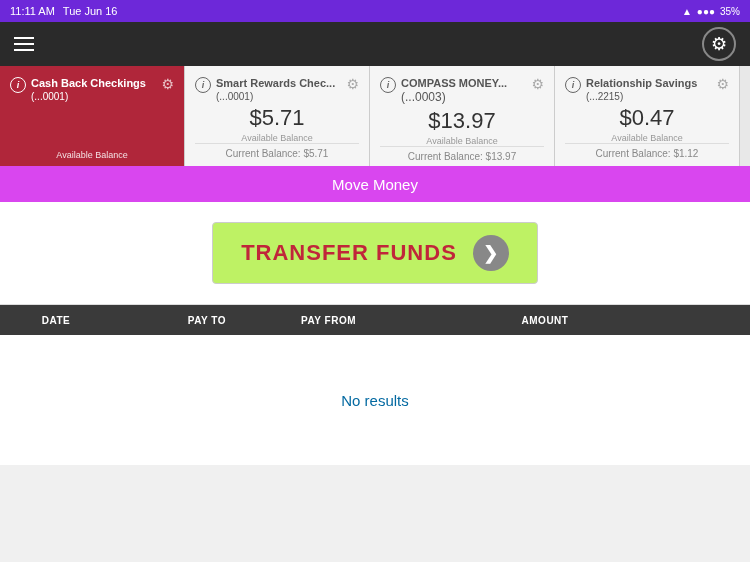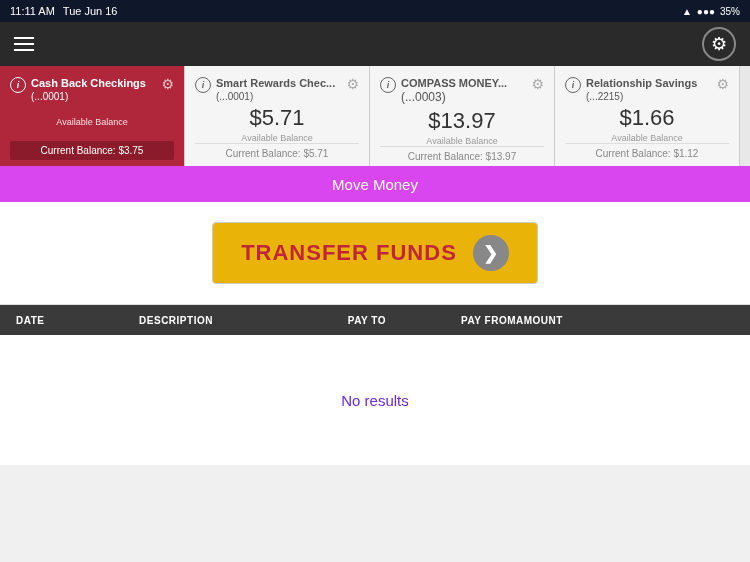--- a/index.html
+++ b/index.html
@@ -1,20 +1,20 @@
 <!DOCTYPE html>
 <html><head>
   <meta charset="utf-8">
   <style>
     * { margin: 0; padding: 0; box-sizing: border-box; }
     body { width: 750px; height: 562px; background: #f0f0f0; font-family: -apple-system, 'Helvetica Neue', Arial, sans-serif; overflow: hidden; }
 
     
     #status-bar {
-      background: #0f172a;
+      background: #6d28d9;
       height: 22px;
       display: flex;
       align-items: center;
       justify-content: space-between;
       padding: 0 10px;
       color: white;
       font-size: 11px;
     }
     #status-left { display: flex; gap: 8px; align-items: center; }
     #status-right { display: flex; gap: 5px; align-items: center; font-size: 10px; }
@@ -131,21 +131,21 @@
       border-bottom: 1px solid #ddd;
     }
     .transfer-btn {
       display: flex;
       align-items: center;
       gap: 16px;
       border: 1.5px solid #ccc;
       border-radius: 4px;
       padding: 12px 28px 12px 28px;
       cursor: pointer;
-      background: #eab308;
+      background: #bef264;
       min-width: 290px;
       justify-content: space-between;
     }
     .transfer-label {
       color: #c0263a;
       font-size: 22px;
       font-weight: 600;
       letter-spacing: 1px;
     }
     .transfer-arrow {
@@ -158,36 +158,36 @@
 
     
     #table-header {
       background: #3a3a3a;
       height: 30px;
       display: flex; align-items: center;
       padding: 0 16px;
     }
     .th-cell {
       color: white; font-size: 10px; font-weight: 600;
-      letter-spacing: 0.5px; text-transform: uppercase;
+      letter-spacing: 0.5px; text-transform: uppercase; text-align: center;
     }
     .th-date { flex: 0 0 80px; }
     .th-desc { flex: 0 0 160px; text-align: center; }
     .th-payto { flex: 0 0 130px; text-align: right; }
     .th-payfrom { flex: 0 0 130px; text-align: right; }
     .th-amount { flex: 1; }
 
     
     #table-body {
       background: white;
       flex: 1;
       display: flex; align-items: center; justify-content: center;
       min-height: 130px;
     }
-    .no-results { color: #6d28d9; font-size: 15px; }
+    .no-results { color: #0369a1; font-size: 15px; }
   </style>
 </head>
 <body>
 
 <div id="status-bar">
   <div id="status-left">
     <span>11:11 AM</span>
     <span>Tue Jun 16</span>
   </div>
   <div id="status-right">
@@ -214,21 +214,20 @@
         <div class="card-info-row">
           <div class="info-icon">i</div>
           <div>
             <div class="card-name">Cash Back Checkings</div>
             <div class="card-name" style="font-size:10px;font-weight:400">(...0001)</div>
           </div>
         </div>
         <span class="gear-small">⚙</span>
       </div>
       <div class="available-label">Available Balance</div>
-      <div class="card-footer">Current Balance: $3.75</div>
     </div>
     <div class="account-card">
       <div class="card-header">
         <div class="card-info-row">
           <div class="info-icon">i</div>
           <div>
             <div class="card-name">Smart Rewards Chec...</div>
             <div class="card-name" style="font-size:10px;font-weight:400">(...0001)</div>
           </div>
         </div>
@@ -257,42 +256,41 @@
       <div class="card-header">
         <div class="card-info-row">
           <div class="info-icon">i</div>
           <div>
             <div class="card-name">Relationship Savings</div>
             <div class="card-name" style="font-size:10px;font-weight:400">(...2215)</div>
           </div>
         </div>
         <span class="gear-small">⚙</span>
       </div>
-      <div class="card-balance">$1.66</div>
+      <div class="card-balance">$0.47</div>
       <div class="available-label">Available Balance</div>
       <div class="card-footer">Current Balance: $1.12</div>
     </div>
   </div>
 
 <div id="move-money-header">
   <span>Move Money</span>
 </div>
 
 <div id="transfer-section">
   <div class="transfer-btn">
     <span class="transfer-label">TRANSFER FUNDS</span>
     <div class="transfer-arrow">
       <span>❯</span>
     </div>
   </div>
 </div>
 
 <div id="table-header">
   <span class="th-cell th-date">DATE</span>
-  <span class="th-cell th-desc">DESCRIPTION</span>
   <span class="th-cell th-payto">PAY TO</span>
   <span class="th-cell th-payfrom">PAY FROM</span>
   <span class="th-cell th-amount">AMOUNT</span>
 </div>
 
 <div id="table-body">
   <span class="no-results">No results</span>
 </div>
 
 </body></html>

